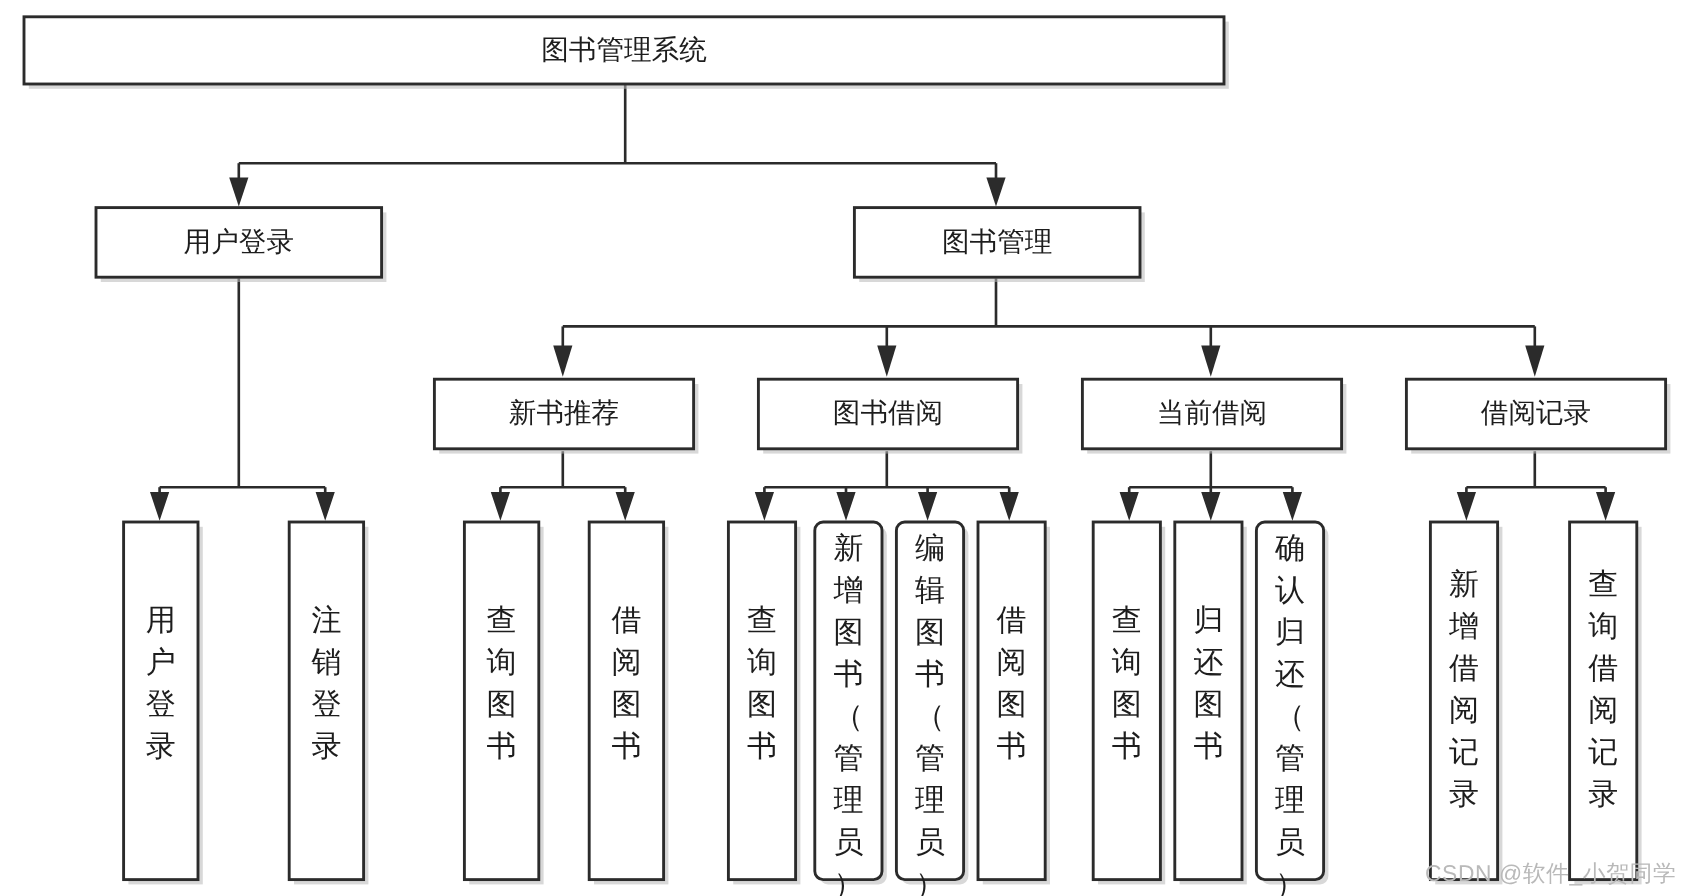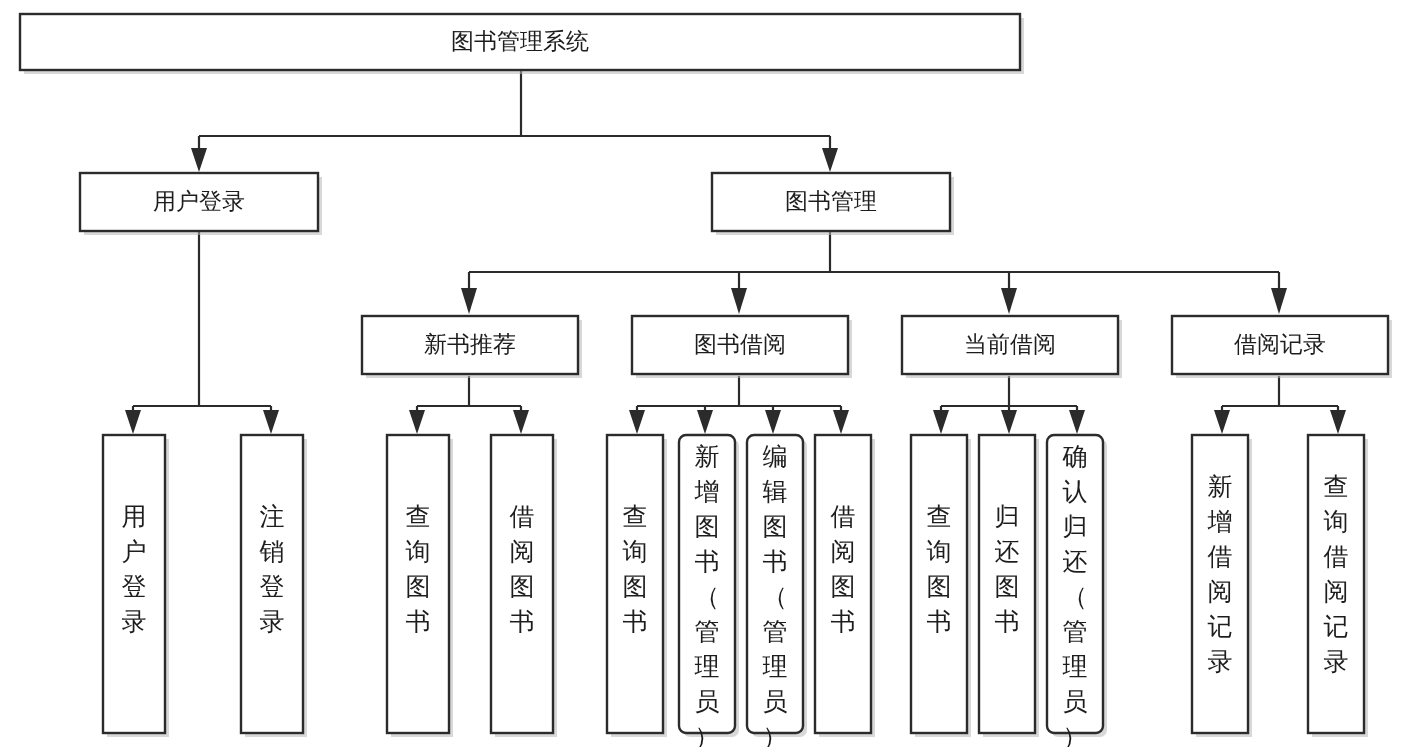--- a/index.html
+++ b/index.html
@@ -260,14 +260,15 @@
       <text class="leaf-label" x="1220" y="495"><tspan x="1220" y="495">新</tspan><tspan x="1220" y="530">增</tspan><tspan x="1220" y="565">借</tspan><tspan x="1220" y="600">阅</tspan><tspan x="1220" y="635">记</tspan><tspan x="1220" y="670">录</tspan></text>
     </g>
     <g>
       <rect class="node-shadow" x="1312" y="439" width="56" height="298"></rect>
       <rect class="node-box" x="1308" y="435" width="56" height="298"></rect>
       <text class="leaf-label" x="1336" y="495"><tspan x="1336" y="495">查</tspan><tspan x="1336" y="530">询</tspan><tspan x="1336" y="565">借</tspan><tspan x="1336" y="600">阅</tspan><tspan x="1336" y="635">记</tspan><tspan x="1336" y="670">录</tspan></text>
     </g>
 
   </svg>
 
+  <div class="watermark">CSDN @软件_小贺同学</div>
 
 </div>
 
 </body></html>

